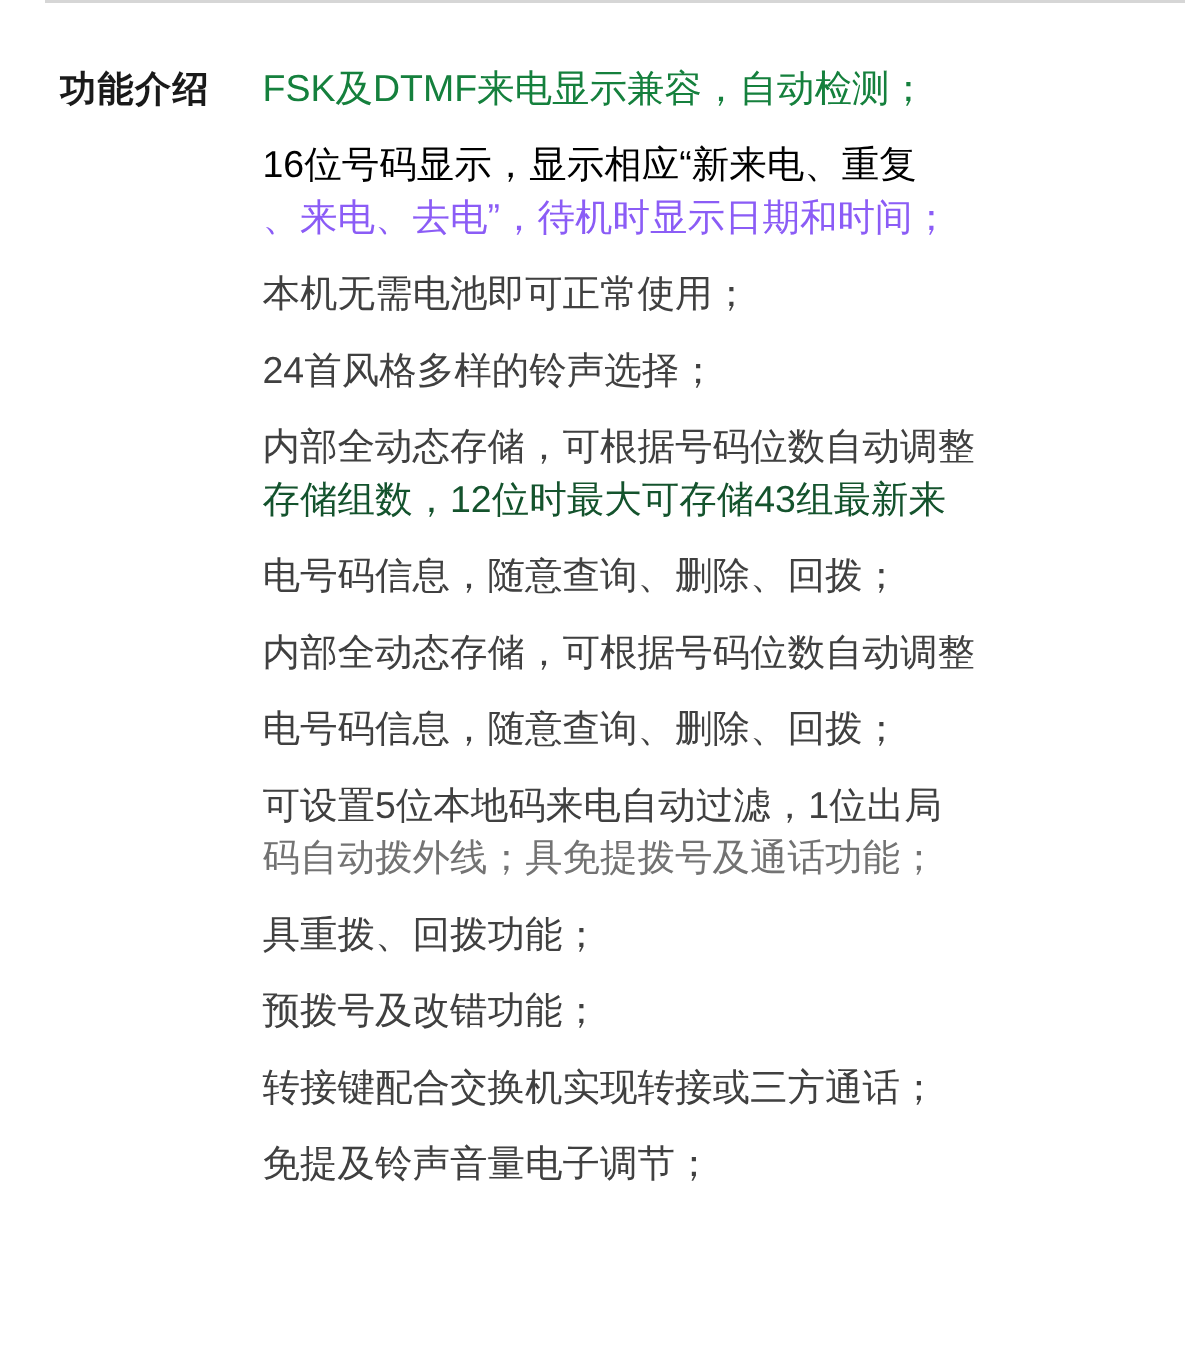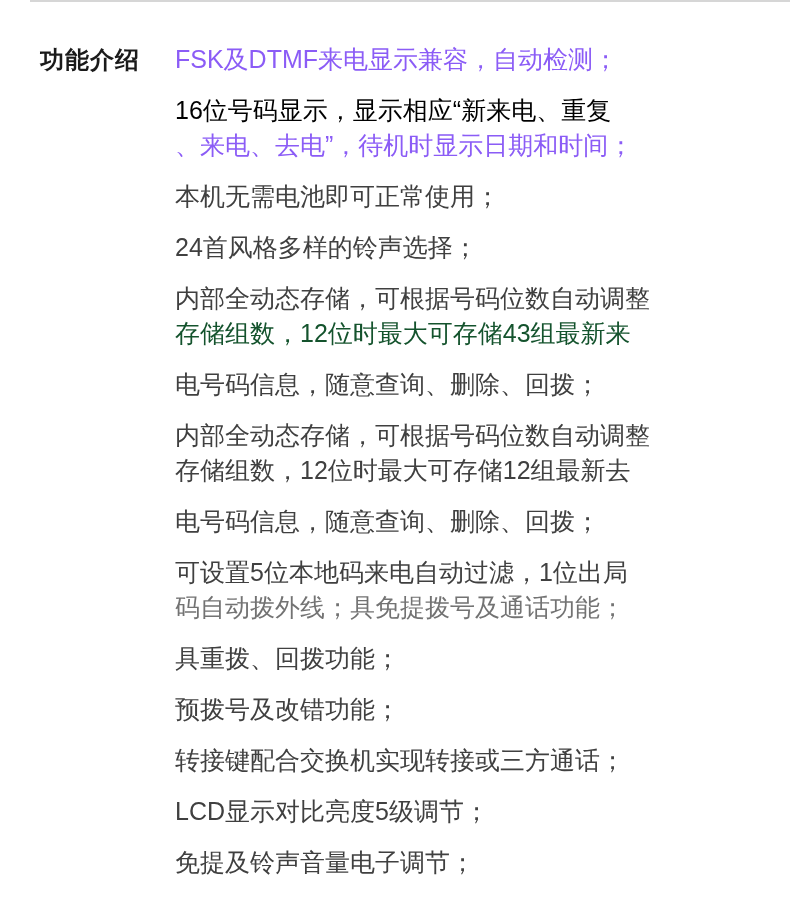--- a/index.html
+++ b/index.html
@@ -55,59 +55,55 @@
   }
 </style>
 </head>
 <body>
 
 <div class="page" style="background: rgb(255, 255, 255);">
   <div class="top-divider" style="background: rgb(214, 214, 214);"></div>
   <div class="section-title" style="color: rgb(26, 26, 26);">功能介绍</div>
   <div class="feature-list">
       <div class="paragraph">
-        <div class="line" style="color: #8b5cf6;">FSK及DTMF来电显示兼容，自动检测；</div>
+        <div class="line" style="color: #15803d;">FSK及DTMF来电显示兼容，自动检测；</div>
       </div>
       <div class="paragraph">
         <div class="line" style="color: #000000;">16位号码显示，显示相应“新来电、重复</div>
         <div class="line" style="color: #8b5cf6;">、来电、去电”，待机时显示日期和时间；</div>
       </div>
       <div class="paragraph">
         <div class="line" style="color: rgb(64, 64, 64);">本机无需电池即可正常使用；</div>
       </div>
       <div class="paragraph">
         <div class="line" style="color: rgb(64, 64, 64); margin-top: 12px;">24首风格多样的铃声选择；</div>
       </div>
       <div class="paragraph">
         <div class="line" style="color: rgb(64, 64, 64);">内部全动态存储，可根据号码位数自动调整</div>
         <div class="line" style="color: #14532d;">存储组数，12位时最大可存储43组最新来</div>
       </div>
       <div class="paragraph">
         <div class="line" style="color: rgb(64, 64, 64);">电号码信息，随意查询、删除、回拨；</div>
       </div>
       <div class="paragraph">
         <div class="line" style="color: rgb(64, 64, 64);">内部全动态存储，可根据号码位数自动调整</div>
-        <div class="line" style="color: rgb(64, 64, 64);">存储组数，12位时最大可存储12组最新去</div>
       </div>
       <div class="paragraph">
         <div class="line" style="color: rgb(64, 64, 64);">电号码信息，随意查询、删除、回拨；</div>
       </div>
       <div class="paragraph">
         <div class="line" style="color: rgb(64, 64, 64);">可设置5位本地码来电自动过滤，1位出局</div>
         <div class="line" style="color: #737373;">码自动拨外线；具免提拨号及通话功能；</div>
       </div>
       <div class="paragraph">
         <div class="line" style="color: rgb(64, 64, 64);">具重拨、回拨功能；</div>
       </div>
       <div class="paragraph">
         <div class="line" style="color: rgb(64, 64, 64);">预拨号及改错功能；</div>
       </div>
       <div class="paragraph">
         <div class="line" style="color: rgb(64, 64, 64);">转接键配合交换机实现转接或三方通话；</div>
       </div>
       <div class="paragraph">
-        <div class="line" style="color: rgb(64, 64, 64);">LCD显示对比亮度5级调节；</div>
-      </div>
-      <div class="paragraph">
         <div class="line" style="color: rgb(64, 64, 64);">免提及铃声音量电子调节；</div>
       </div>
     </div>
 </div>
 
 </body></html>

